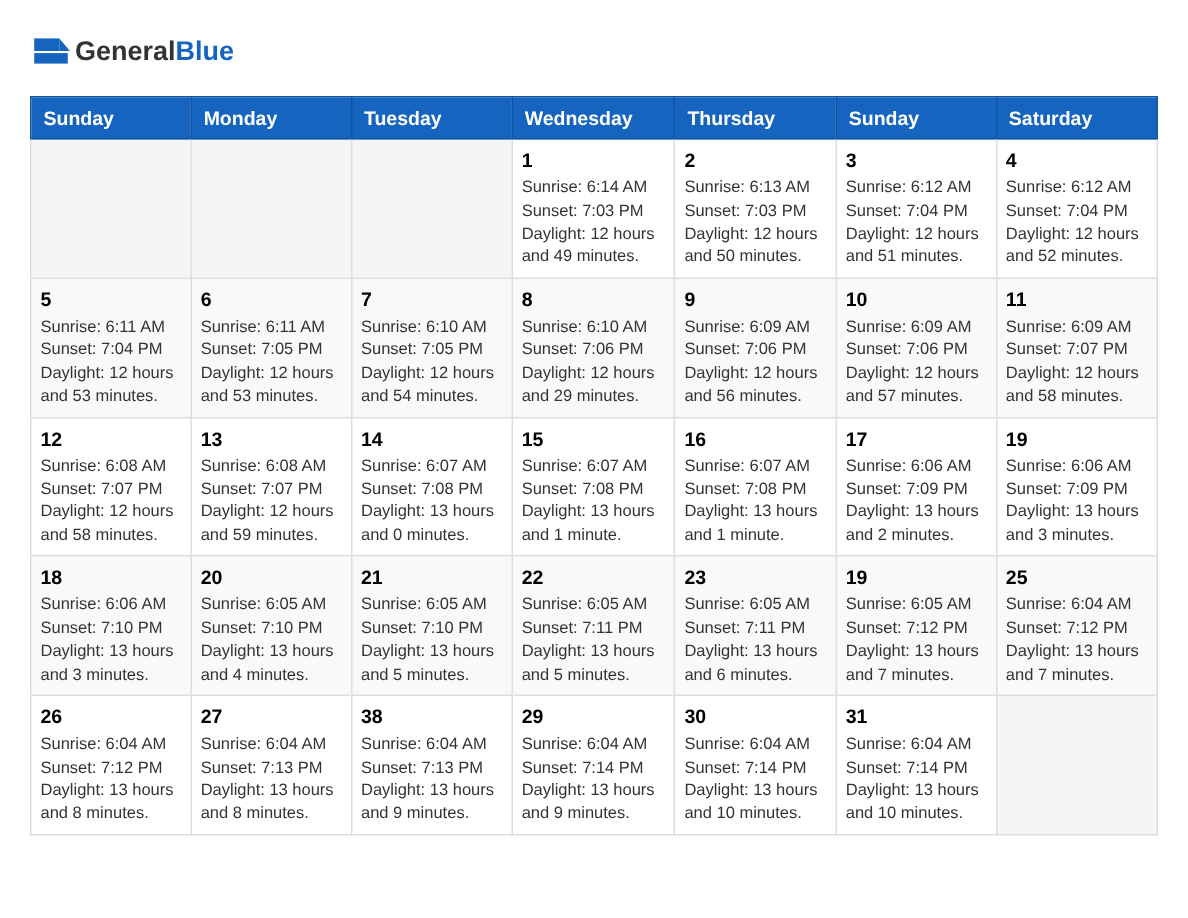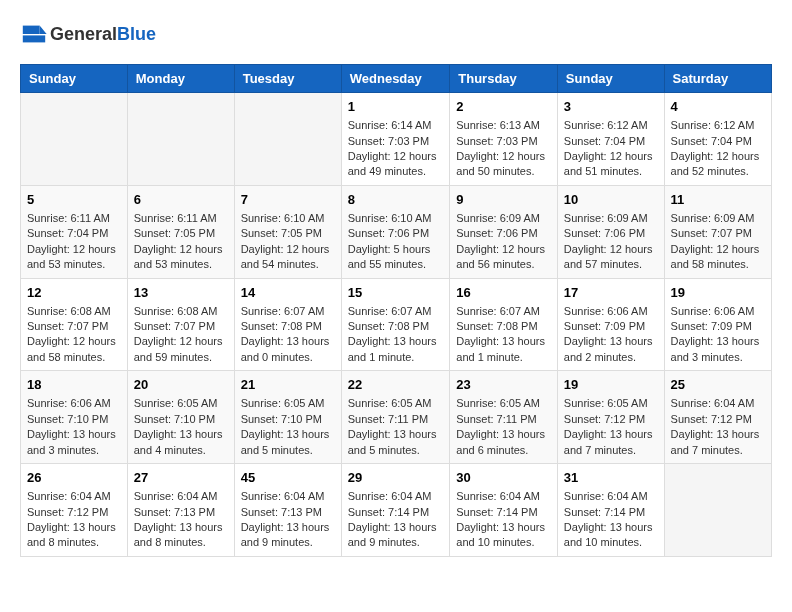--- a/index.html
+++ b/index.html
@@ -153,21 +153,21 @@
         <td>
         <span class="day-number">7</span>
         <span class="day-info">Sunrise: 6:10 AM</span><br>
         <span class="day-info">Sunset: 7:05 PM</span><br>
         <span class="day-info">Daylight: 12 hours and 54 minutes.</span>
       </td>
         <td>
         <span class="day-number">8</span>
         <span class="day-info">Sunrise: 6:10 AM</span><br>
         <span class="day-info">Sunset: 7:06 PM</span><br>
-        <span class="day-info">Daylight: 5 hours and 55 minutes.</span>
+        <span class="day-info">Daylight: 12 hours and 29 minutes.</span>
       </td>
         <td>
         <span class="day-number">9</span>
         <span class="day-info">Sunrise: 6:09 AM</span><br>
         <span class="day-info">Sunset: 7:06 PM</span><br>
         <span class="day-info">Daylight: 12 hours and 56 minutes.</span>
       </td>
         <td>
         <span class="day-number">10</span>
         <span class="day-info">Sunrise: 6:09 AM</span><br>
@@ -276,21 +276,21 @@
         <span class="day-info">Sunset: 7:12 PM</span><br>
         <span class="day-info">Daylight: 13 hours and 8 minutes.</span>
       </td>
         <td>
         <span class="day-number">27</span>
         <span class="day-info">Sunrise: 6:04 AM</span><br>
         <span class="day-info">Sunset: 7:13 PM</span><br>
         <span class="day-info">Daylight: 13 hours and 8 minutes.</span>
       </td>
         <td>
-        <span class="day-number">45</span>
+        <span class="day-number">38</span>
         <span class="day-info">Sunrise: 6:04 AM</span><br>
         <span class="day-info">Sunset: 7:13 PM</span><br>
         <span class="day-info">Daylight: 13 hours and 9 minutes.</span>
       </td>
         <td>
         <span class="day-number">29</span>
         <span class="day-info">Sunrise: 6:04 AM</span><br>
         <span class="day-info">Sunset: 7:14 PM</span><br>
         <span class="day-info">Daylight: 13 hours and 9 minutes.</span>
       </td>

